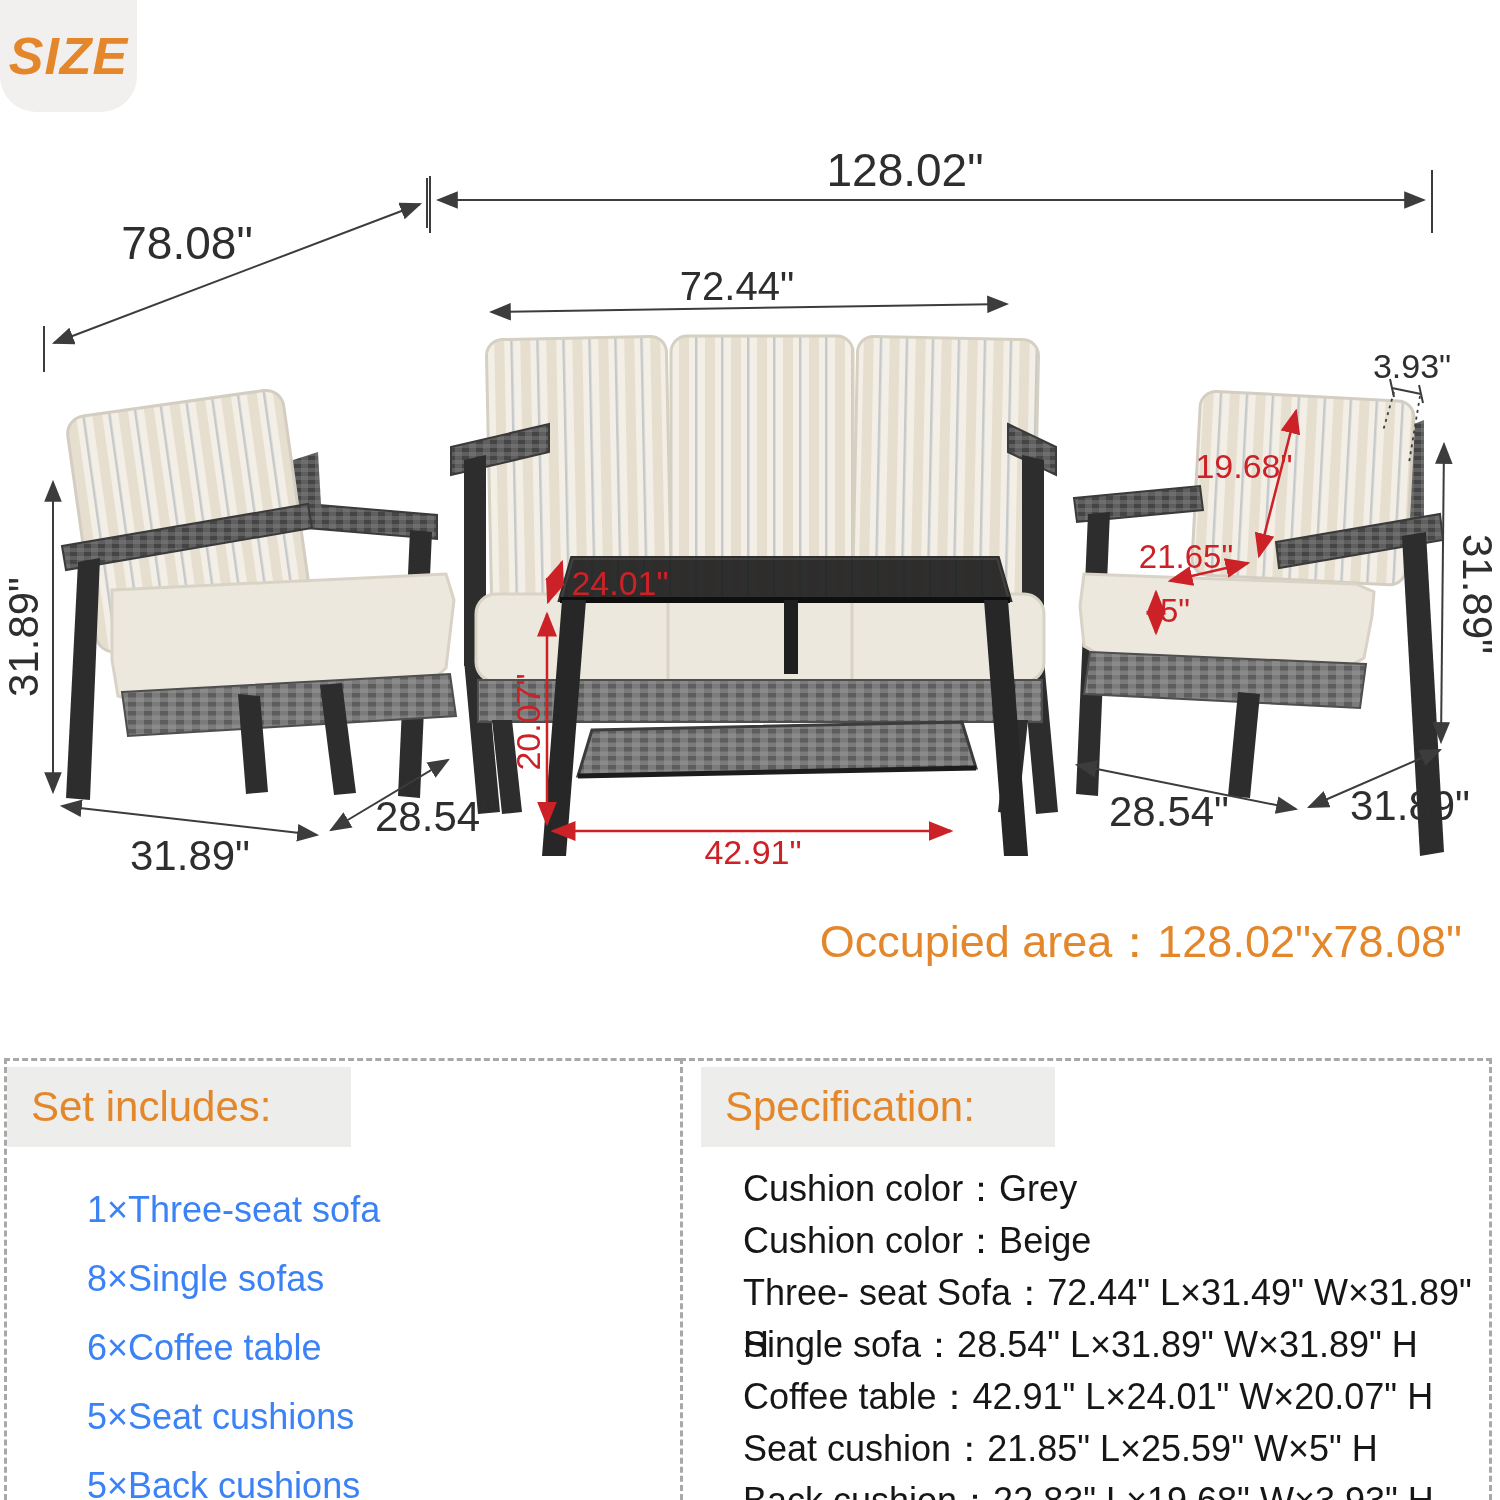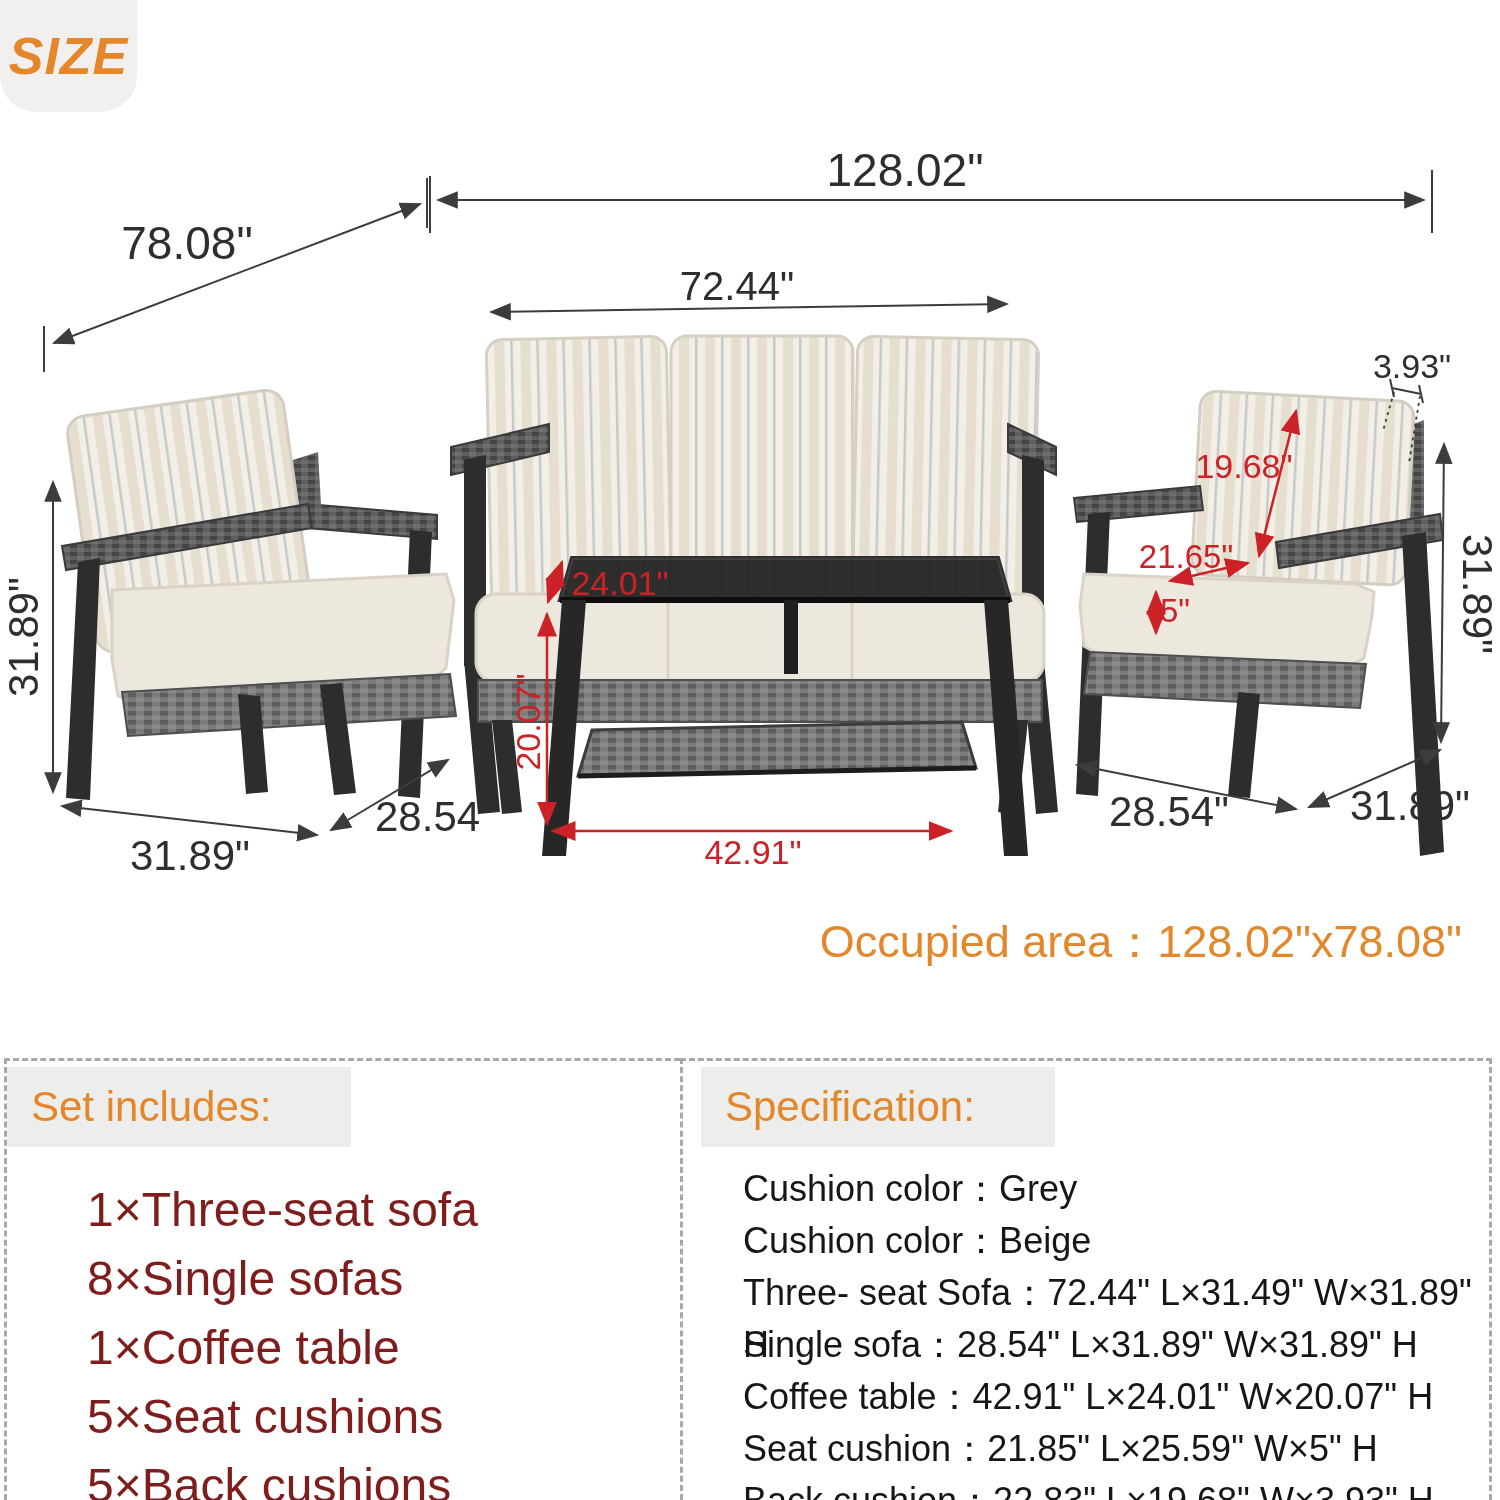--- a/index.html
+++ b/index.html
@@ -21,21 +21,21 @@
   #size-badge span{font-size:52px;font-style:italic;font-weight:600;color:#e4872b;letter-spacing:1px;}
   #occupied-area{position:absolute;right:38px;top:912px;font-size:45px;color:#e4872b;white-space:nowrap;}
   .panel{position:absolute;top:1058px;height:442px;box-sizing:border-box;border-top:3px dashed #a8a8a8;}
   #panel-left{left:4px;width:676px;border-left:3px dashed #a8a8a8;}
   #panel-right{left:680px;width:812px;border-left:3px dashed #a8a8a8;border-right:3px dashed #a8a8a8;}
   .panel-heading{display:inline-block;background:#ededec;color:#e4872b;font-size:42px;
       padding:16px 80px 16px 24px;margin:6px 0 0 0;}
   #panel-right .panel-heading{margin-left:18px;}
   ul.plain{list-style:none;margin:0;padding:0;}
   #set-list{margin:28px 0 0 80px;}
-  #set-list li{font-size:48px;color:#7f1d1d;height:69px;line-height:69px;}
+  #set-list li{font-size:36px;color:#3b82f6;height:69px;line-height:69px;}
   #spec-list{margin:16px 0 0 60px;}
   #spec-list li{font-size:36px;color:#161616;height:52px;line-height:52px;}
 </style>
 </head>
 <body>
 
 <div id="stage">
 
   <svg id="diagram-svg" width="1500" height="1060" viewBox="0 0 1500 1060">
     <defs>
@@ -182,21 +182,21 @@
   <div class="lbl red f33" style="left:1186px;top:557px;">21.65"</div>
   <div class="lbl red f33" style="left:1175px;top:611px;">5"</div>
 
   <div id="occupied-area">Occupied area：128.02"x78.08"</div>
 
   <div id="panel-left" class="panel">
     <div class="panel-heading">Set includes:</div>
     <ul id="set-list" class="plain">
       <li>1×Three-seat sofa</li>
       <li>8×Single sofas</li>
-      <li>1×Coffee table</li>
+      <li>6×Coffee table</li>
       <li>5×Seat cushions</li>
       <li>5×Back cushions</li>
     </ul>
   </div>
 
   <div id="panel-right" class="panel">
     <div class="panel-heading">Specification:</div>
     <ul id="spec-list" class="plain">
       <li>Cushion color：Grey</li>
       <li>Cushion color：Beige</li>

